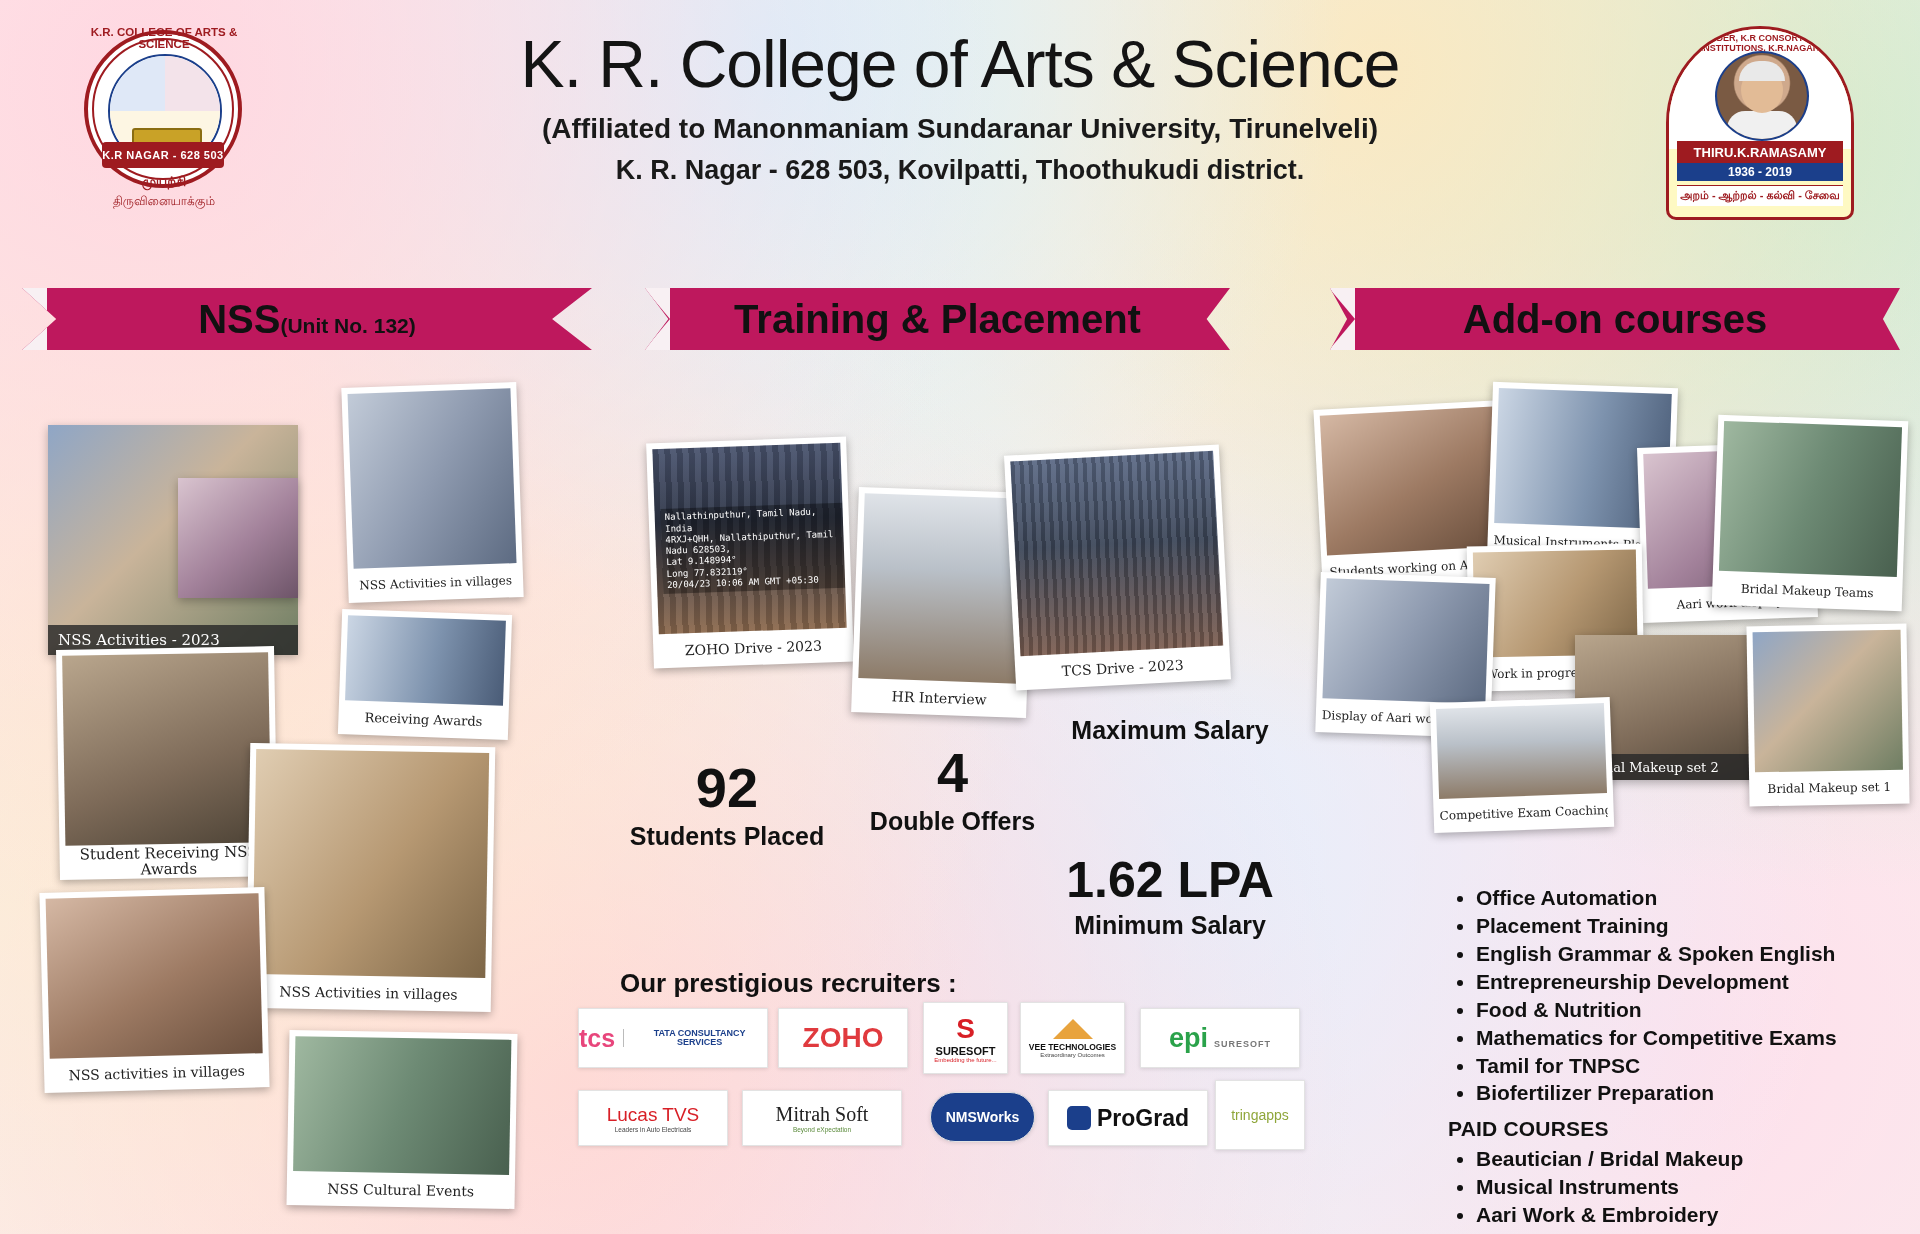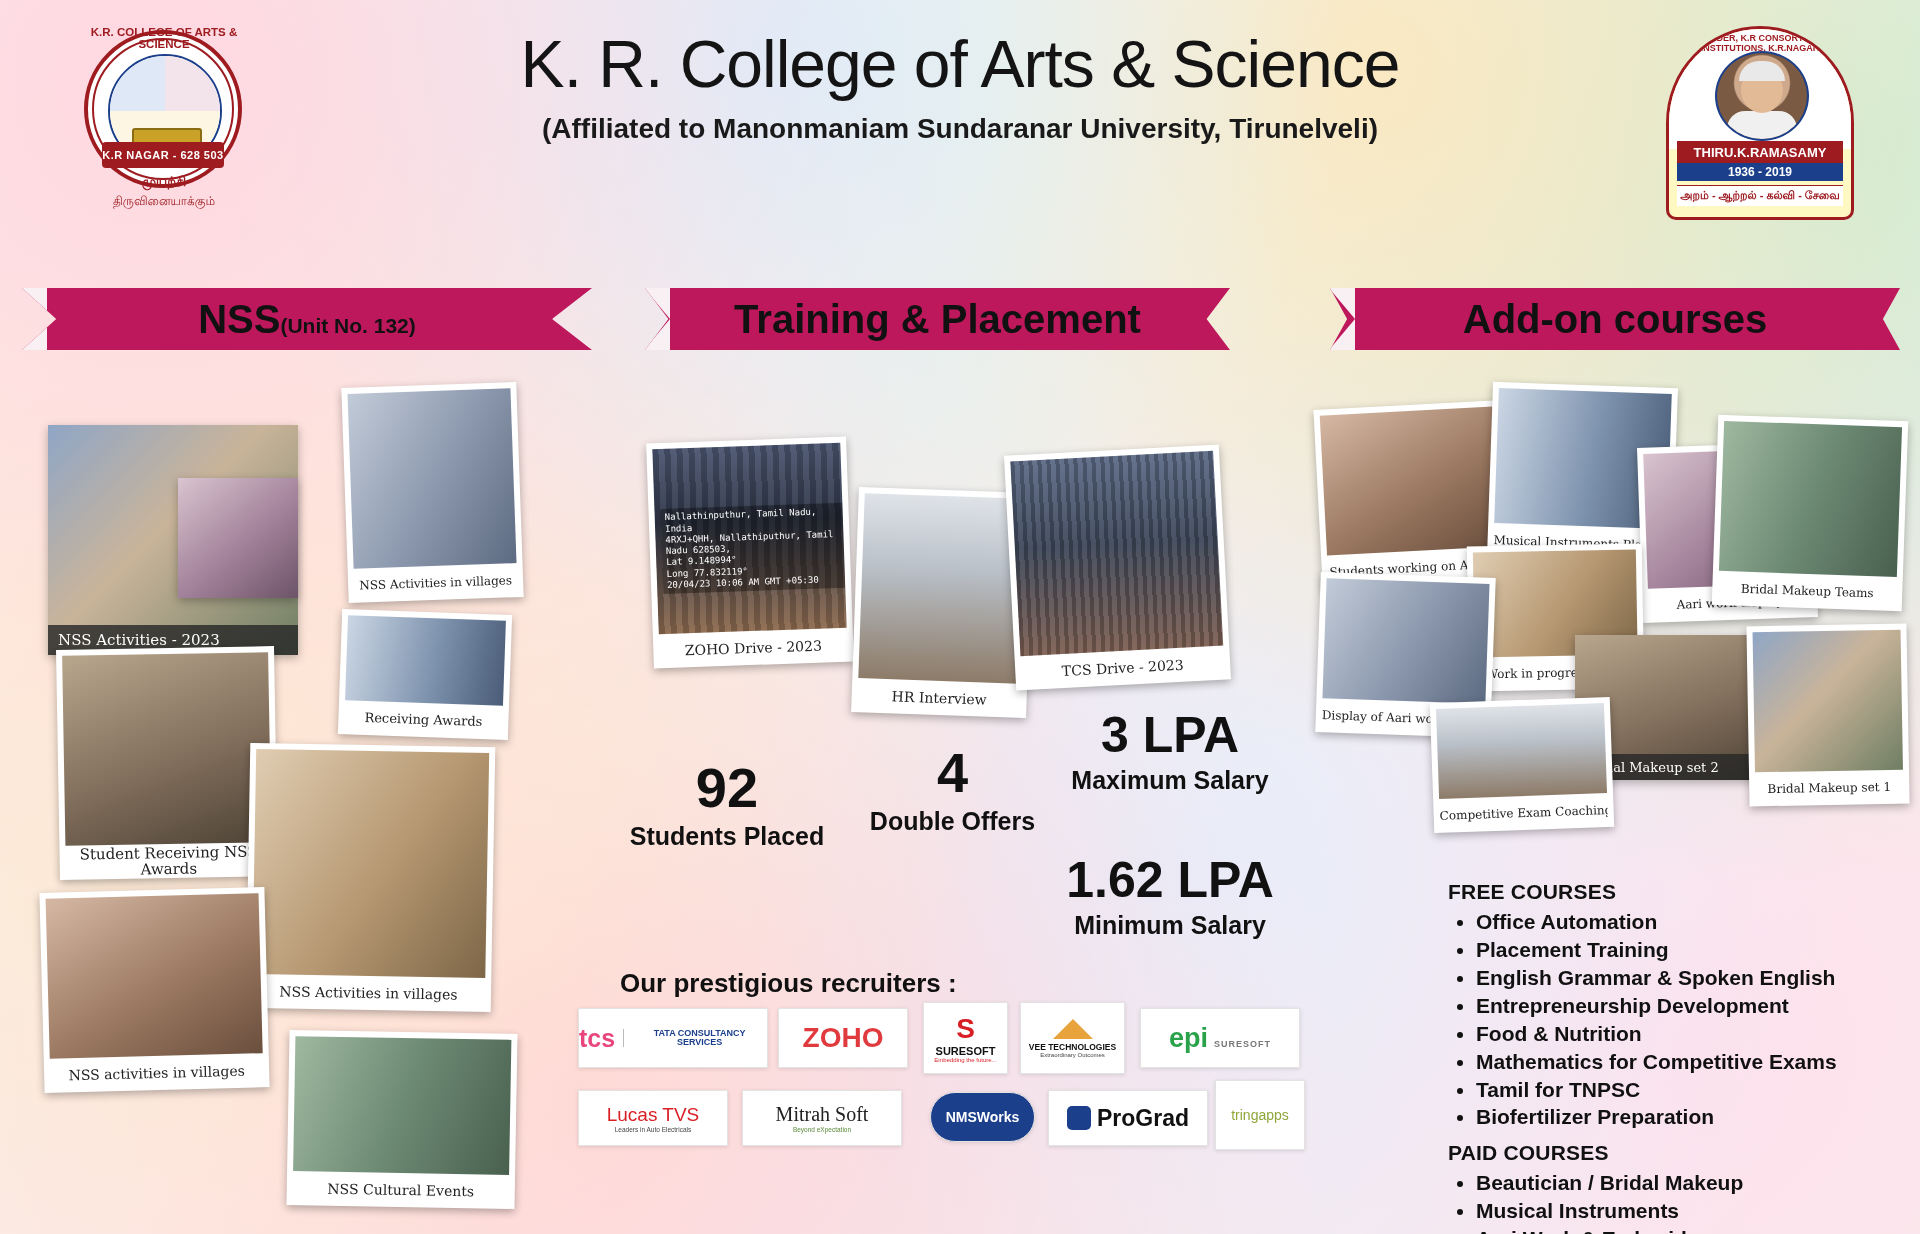--- a/index.html
+++ b/index.html
@@ -136,20 +136,21 @@
       </div>
       <div class="ribbon">K.R NAGAR - 628 503</div>
       <div class="tamil">முயற்சி</div>
       <div class="tamil2">திருவினையாக்கும்</div>
     </div>
   </div>
 
   <div class="title-block">
     <div class="college-title">K. R. College of Arts &amp; Science</div>
     <div class="affil">(Affiliated to Manonmaniam Sundaranar University, Tirunelveli)</div>
+    <div class="addr">K. R. Nagar - 628 503, Kovilpatti, Thoothukudi district.</div>
   </div>
 
   <div class="logo-right">
     <div class="founder">
       <div class="topring"></div>
       <div class="arc-text">FOUNDER, K.R CONSORTIUM &amp; INSTITUTIONS, K.R.NAGAR</div>
       <div class="photo">
         <div class="body"></div>
           <div class="face"></div>
           <div class="hair"></div>
@@ -231,21 +232,20 @@
 
 <div class="stat" style="left:612px;top:760px;width:230px;">
   <div class="val">92</div>
   <div class="lbl">Students Placed</div>
 </div>
 <div class="stat" style="left:850px;top:745px;width:205px;">
   <div class="val">4</div>
   <div class="lbl">Double Offers</div>
 </div>
 <div class="stat stat-big" style="left:1055px;top:710px;width:230px;">
-  <div class="val">3 LPA</div>
   <div class="lbl">Maximum Salary</div>
 </div>
 <div class="stat stat-big" style="left:1040px;top:855px;width:260px;">
   <div class="val">1.62 LPA</div>
   <div class="lbl">Minimum Salary</div>
 </div>
 
 <div class="recruiters-title">Our prestigious recruiters :</div>
 
 <div class="logo-card" style="left:578px;top:1008px;width:190px;height:60px;">
@@ -333,21 +333,20 @@
   <div class="ph img-a"></div>
   <div class="cap" style="font-size:12px">Bridal Makeup set 1</div>
 </div>
 
 <div class="polaroid" style="left:1432px;top:700px;width:180px;height:130px;transform:rotate(-2deg);">
   <div class="ph img-room"></div>
   <div class="cap" style="font-size:12px">Competitive Exam Coaching</div>
 </div>
 
 <div class="courses">
-  <h4>FREE COURSES</h4>
   <ul>
     <li>Office Automation</li>
     <li>Placement Training</li>
     <li>English Grammar &amp; Spoken English</li>
     <li>Entrepreneurship Development</li>
     <li>Food &amp; Nutrition</li>
     <li>Mathematics for Competitive Exams</li>
     <li>Tamil for TNPSC</li>
     <li>Biofertilizer Preparation</li>
   </ul>

